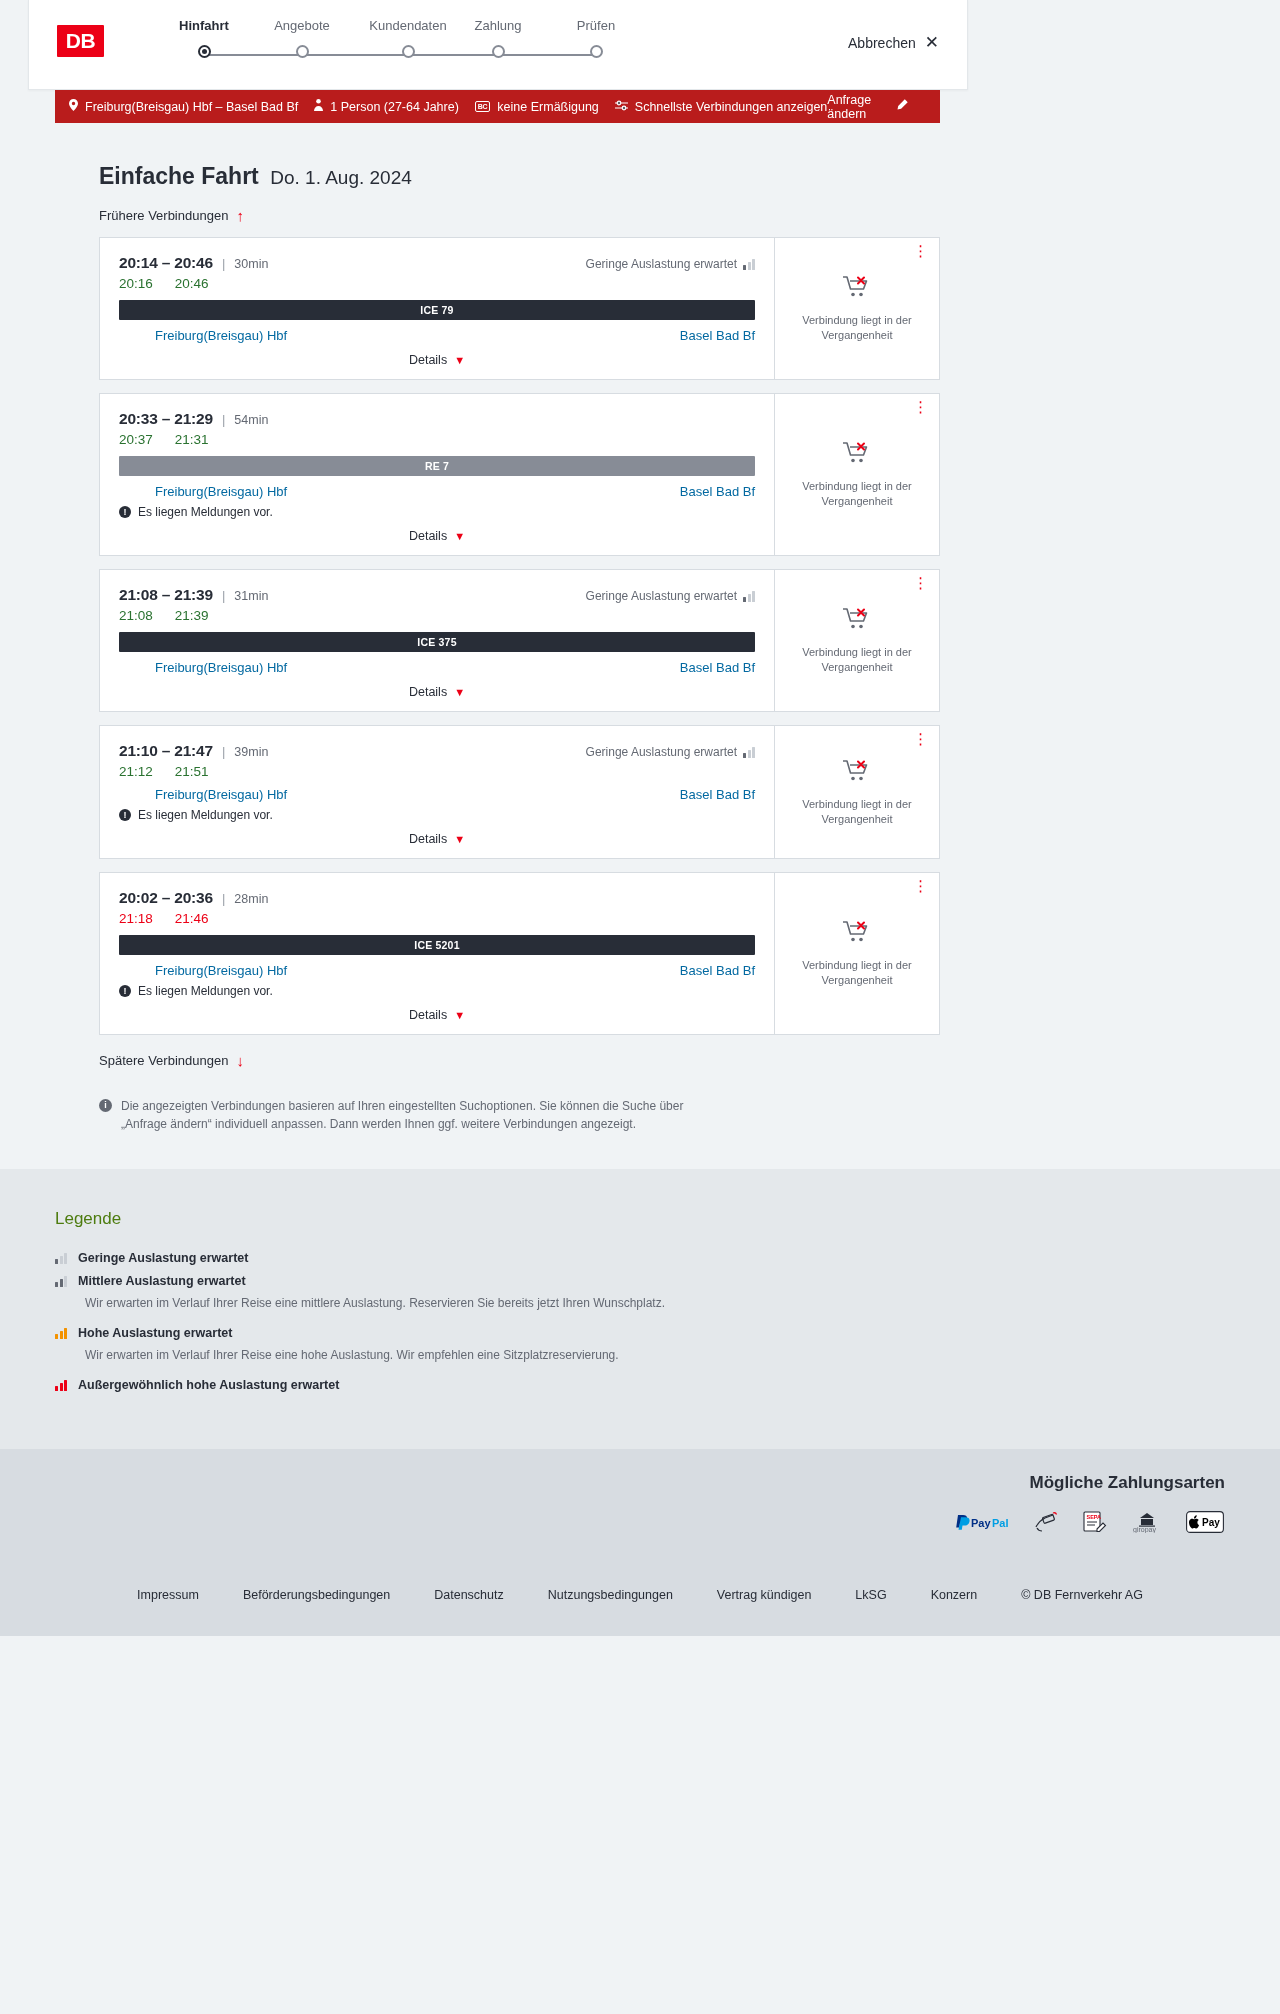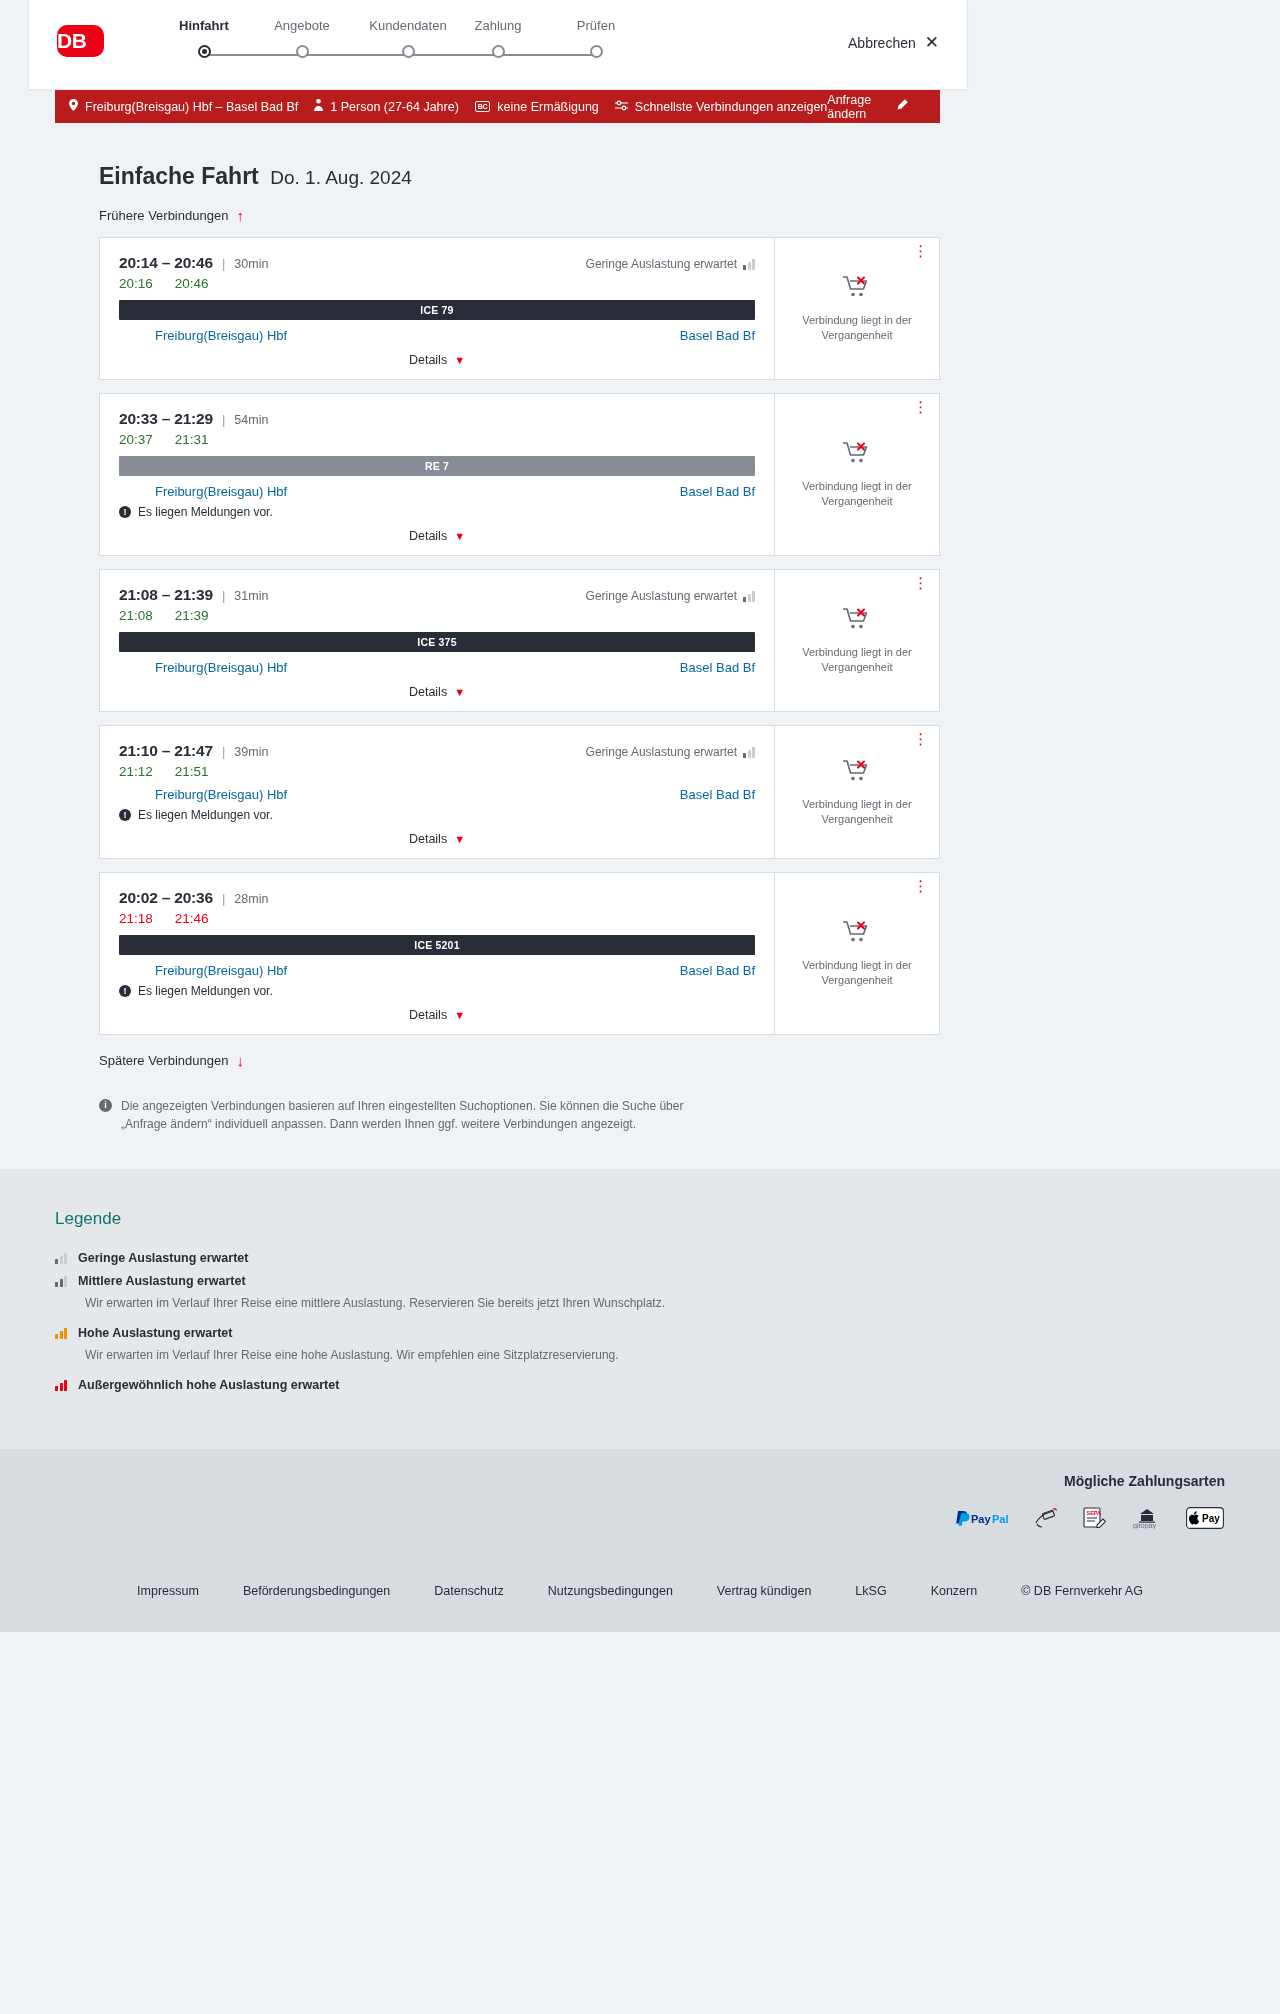--- a/index.html
+++ b/index.html
@@ -12,22 +12,22 @@
   body { position: relative; width: 1280px; min-height: 2014px; }
 
   
   .header-wrap {
     position: absolute; left: 28px; top: 0; width: 940px; height: 90px;
     background: #fff; border: 1px solid #e3e7ea; border-top: none;
     box-shadow: 0 1px 2px rgba(0,0,0,0.04);
   }
   .db-logo {
     position: absolute; left: 28px; top: 25px; width: 47px; height: 32px;
-    background: #ec0016; border-radius: 10px;
-    display: flex; align-items: center; justify-content: flex-start;
+    background: #ec0016; border-radius: 1px;
+    display: flex; align-items: center; justify-content: center;
   }
   .db-logo span {
     color: #fff; font-weight: bold; font-size: 21px; letter-spacing: -0.5px;
     font-family: "Liberation Sans", sans-serif;
   }
   .stepper { position: absolute; left: 110px; top: 18px; width: 500px; height: 55px; }
   .step {
     position: absolute; top: 0; width: 130px; text-align: center;
   }
   .step .lbl { font-size: 13px; color: #646973; white-space: nowrap; }
@@ -146,37 +146,37 @@
   }
   .note-i {
     width: 13px; height: 13px; min-width: 13px; border-radius: 50%;
     background: #646973; color: #fff; font-size: 9px; font-weight: bold;
     display: flex; align-items: center; justify-content: center; margin-top: 2px;
   }
 
   
   .legend-sec { background: #e4e8eb; margin-top: 36px; padding: 40px 0 48px 0; }
   .legend-inner { margin-left: 55px; width: 885px; }
-  .legend-title { font-size: 17px; color: #0f766e; margin-bottom: 22px; }
+  .legend-title { font-size: 17px; color: #4d7c0f; margin-bottom: 22px; }
   .legend-item { margin-bottom: 9px; }
   .legend-head {
     display: flex; align-items: center; gap: 11px;
     font-size: 12.5px; font-weight: bold; color: #282d37;
   }
   .legend-desc {
     font-size: 12px; color: #646973; margin: 6px 0 14px 30px;
     line-height: 1.5; max-width: 610px;
   }
   .bars { display: flex; align-items: flex-end; gap: 1.5px; height: 12px; }
   .bars i { display: block; width: 3px; border-radius: 0.5px; }
 
   
   .footer { background: #d7dce1; padding: 24px 0 0 0; }
   .pay-wrap { width: 1225px; text-align: right; }
-  .pay-title { font-size: 14px; font-weight: bold; color: #282d37; }
+  .pay-title { font-size: 17px; font-weight: bold; color: #282d37; }
   .pay-icons {
     display: flex; gap: 22px; justify-content: flex-end;
     align-items: center; margin-top: 18px; padding-right: 1px;
   }
   .pay-box { height: 22px; display: flex; align-items: center; }
   .footer-links {
     display: flex; justify-content: center; gap: 44px;
     padding: 55px 0 34px 0; font-size: 12.5px; color: #282d37;
   }
   .footer-links span { cursor: pointer; white-space: nowrap; }

